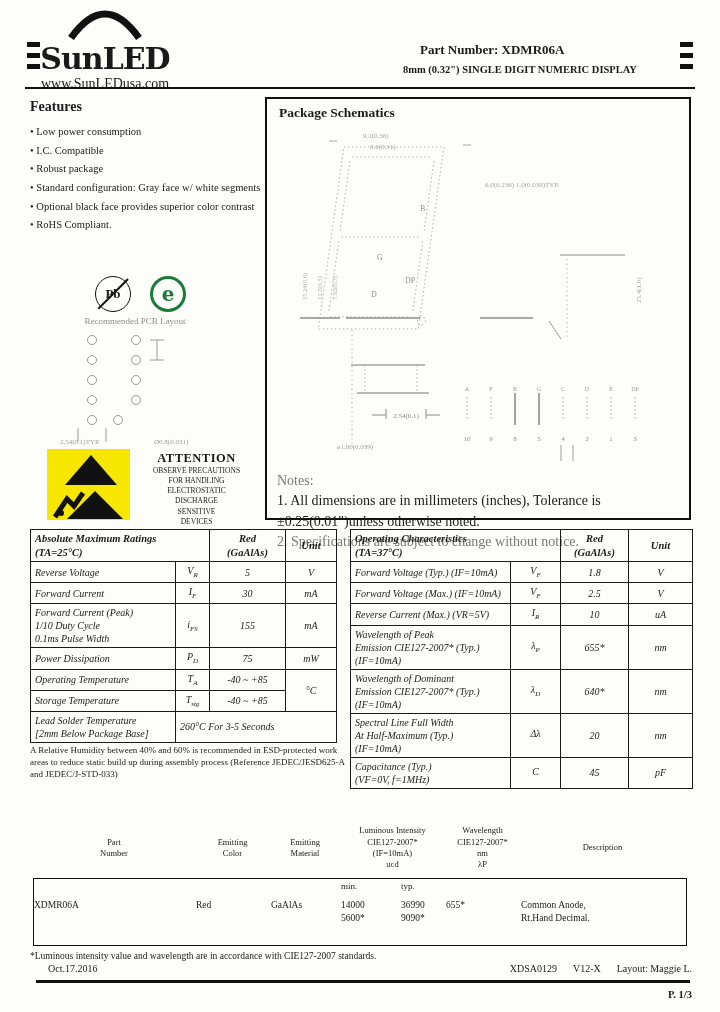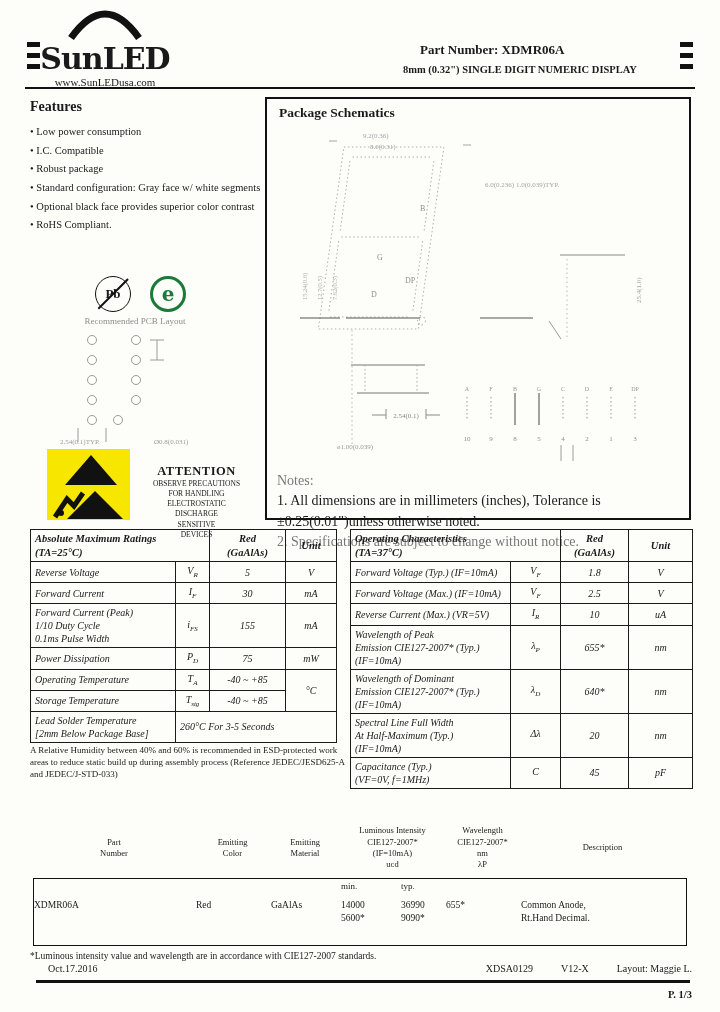--- a/index.html
+++ b/index.html
@@ -7,21 +7,21 @@
         font-family:"Liberation Serif",serif;color:#1a1a1a;}
   .abs{position:absolute;}
   .c{text-align:center;}
   .pre{white-space:pre-line;}
 
   
   .hb{position:absolute;width:13px;height:27px;display:flex;flex-direction:column;justify-content:space-between;}
   .hb span{display:block;height:5px;background:#111;}
   .logo-wrap{left:38px;top:4px;width:134px;text-align:center;}
   .logo-text{font-family:"DejaVu Serif",serif;font-weight:bold;font-size:30px;letter-spacing:-1px;line-height:1;}
-  .logo-url{font-size:11px;margin-top:2px;}
+  .logo-url{font-size:14px;margin-top:2px;}
   .pn{left:403px;top:42px;font-size:13px;font-weight:bold;margin-left:17px;}
   .subtitle{left:403px;top:64px;font-size:10.5px;font-weight:bold;}
   .hrule{left:25px;top:87px;width:670px;height:2px;background:#111;}
 
   
   .features{left:30px;top:99px;width:240px;}
   .features h2{margin:0 0 8px 0;font-size:14px;}
   .features div{font-size:10.5px;line-height:1.78;}
   .features div::before{content:"\2022\00a0 ";}
 
@@ -31,21 +31,21 @@
   .pbfree .slash{position:absolute;width:42px;height:1.5px;background:#111;transform:rotate(-45deg);}
   .rohs{left:150px;top:276px;width:30px;height:30px;border:3.5px solid #1b7a38;border-radius:50%;
         display:flex;align-items:center;justify-content:center;color:#1b7a38;font-size:20px;font-weight:bold;font-family:"DejaVu Serif",serif;}
 
   
   .pcb-title{left:60px;top:316px;width:150px;text-align:center;font-size:9px;color:#8d8d8d;}
   .pcb-svg{left:58px;top:328px;}
 
   
   .esd-box{left:47px;top:449px;width:83px;height:71px;background:#f7e600;}
-  .esd-text{left:133px;top:464px;width:127px;text-align:center;}
+  .esd-text{left:133px;top:451px;width:127px;text-align:center;}
   .esd-text .t{font-size:12.5px;font-weight:bold;letter-spacing:.5px;}
   .esd-text .l{font-size:7.5px;line-height:1.35;}
 
   
   .schem{left:265px;top:97px;width:422px;height:419px;border:2px solid #111;}
   .schem h2{margin:6px 0 0 12px;font-size:13.5px;}
   .schem svg{position:absolute;left:0;top:26px;}
   .notes{position:absolute;left:10px;top:372px;width:404px;font-size:14px;line-height:1.45;}
   .notes .nt{color:#787878;}
   .notes .n1{color:#1a1a1a;}
@@ -67,21 +67,21 @@
   .sel-box{left:33px;top:878px;width:652px;height:66px;border:1.5px solid #111;}
   .sel-row{display:flex;text-align:left;}
   .sel-sub{font-size:9px;margin-top:2px;}
   .sel-data{font-size:9.5px;margin-top:8px;line-height:1.35;}
   .w-part{width:162px;} .w-color{width:75px;} .w-mat{width:70px;} .w-lum{width:105px;}
   .w-min{width:60px;} .w-typ{width:45px;} .w-wave{width:75px;} .w-desc{width:165px;}
   .footnote{left:30px;top:951px;font-size:9.5px;}
 
   
   .f-date{left:48px;top:963px;font-size:10px;}
-  .f-right{right:28px;top:963px;display:flex;gap:28px;font-size:10px;}
+  .f-right{right:28px;top:963px;display:flex;gap:16px;font-size:10px;}
   .f-rule{left:36px;top:980px;width:654px;height:3px;background:#111;}
   .f-page{right:28px;top:989px;font-size:10.5px;font-weight:bold;}
 </style>
 </head>
 <body>
 
 <div class="page">
 
   <div class="hb abs" style="left:27px;top:42px;">
       <span></span>

